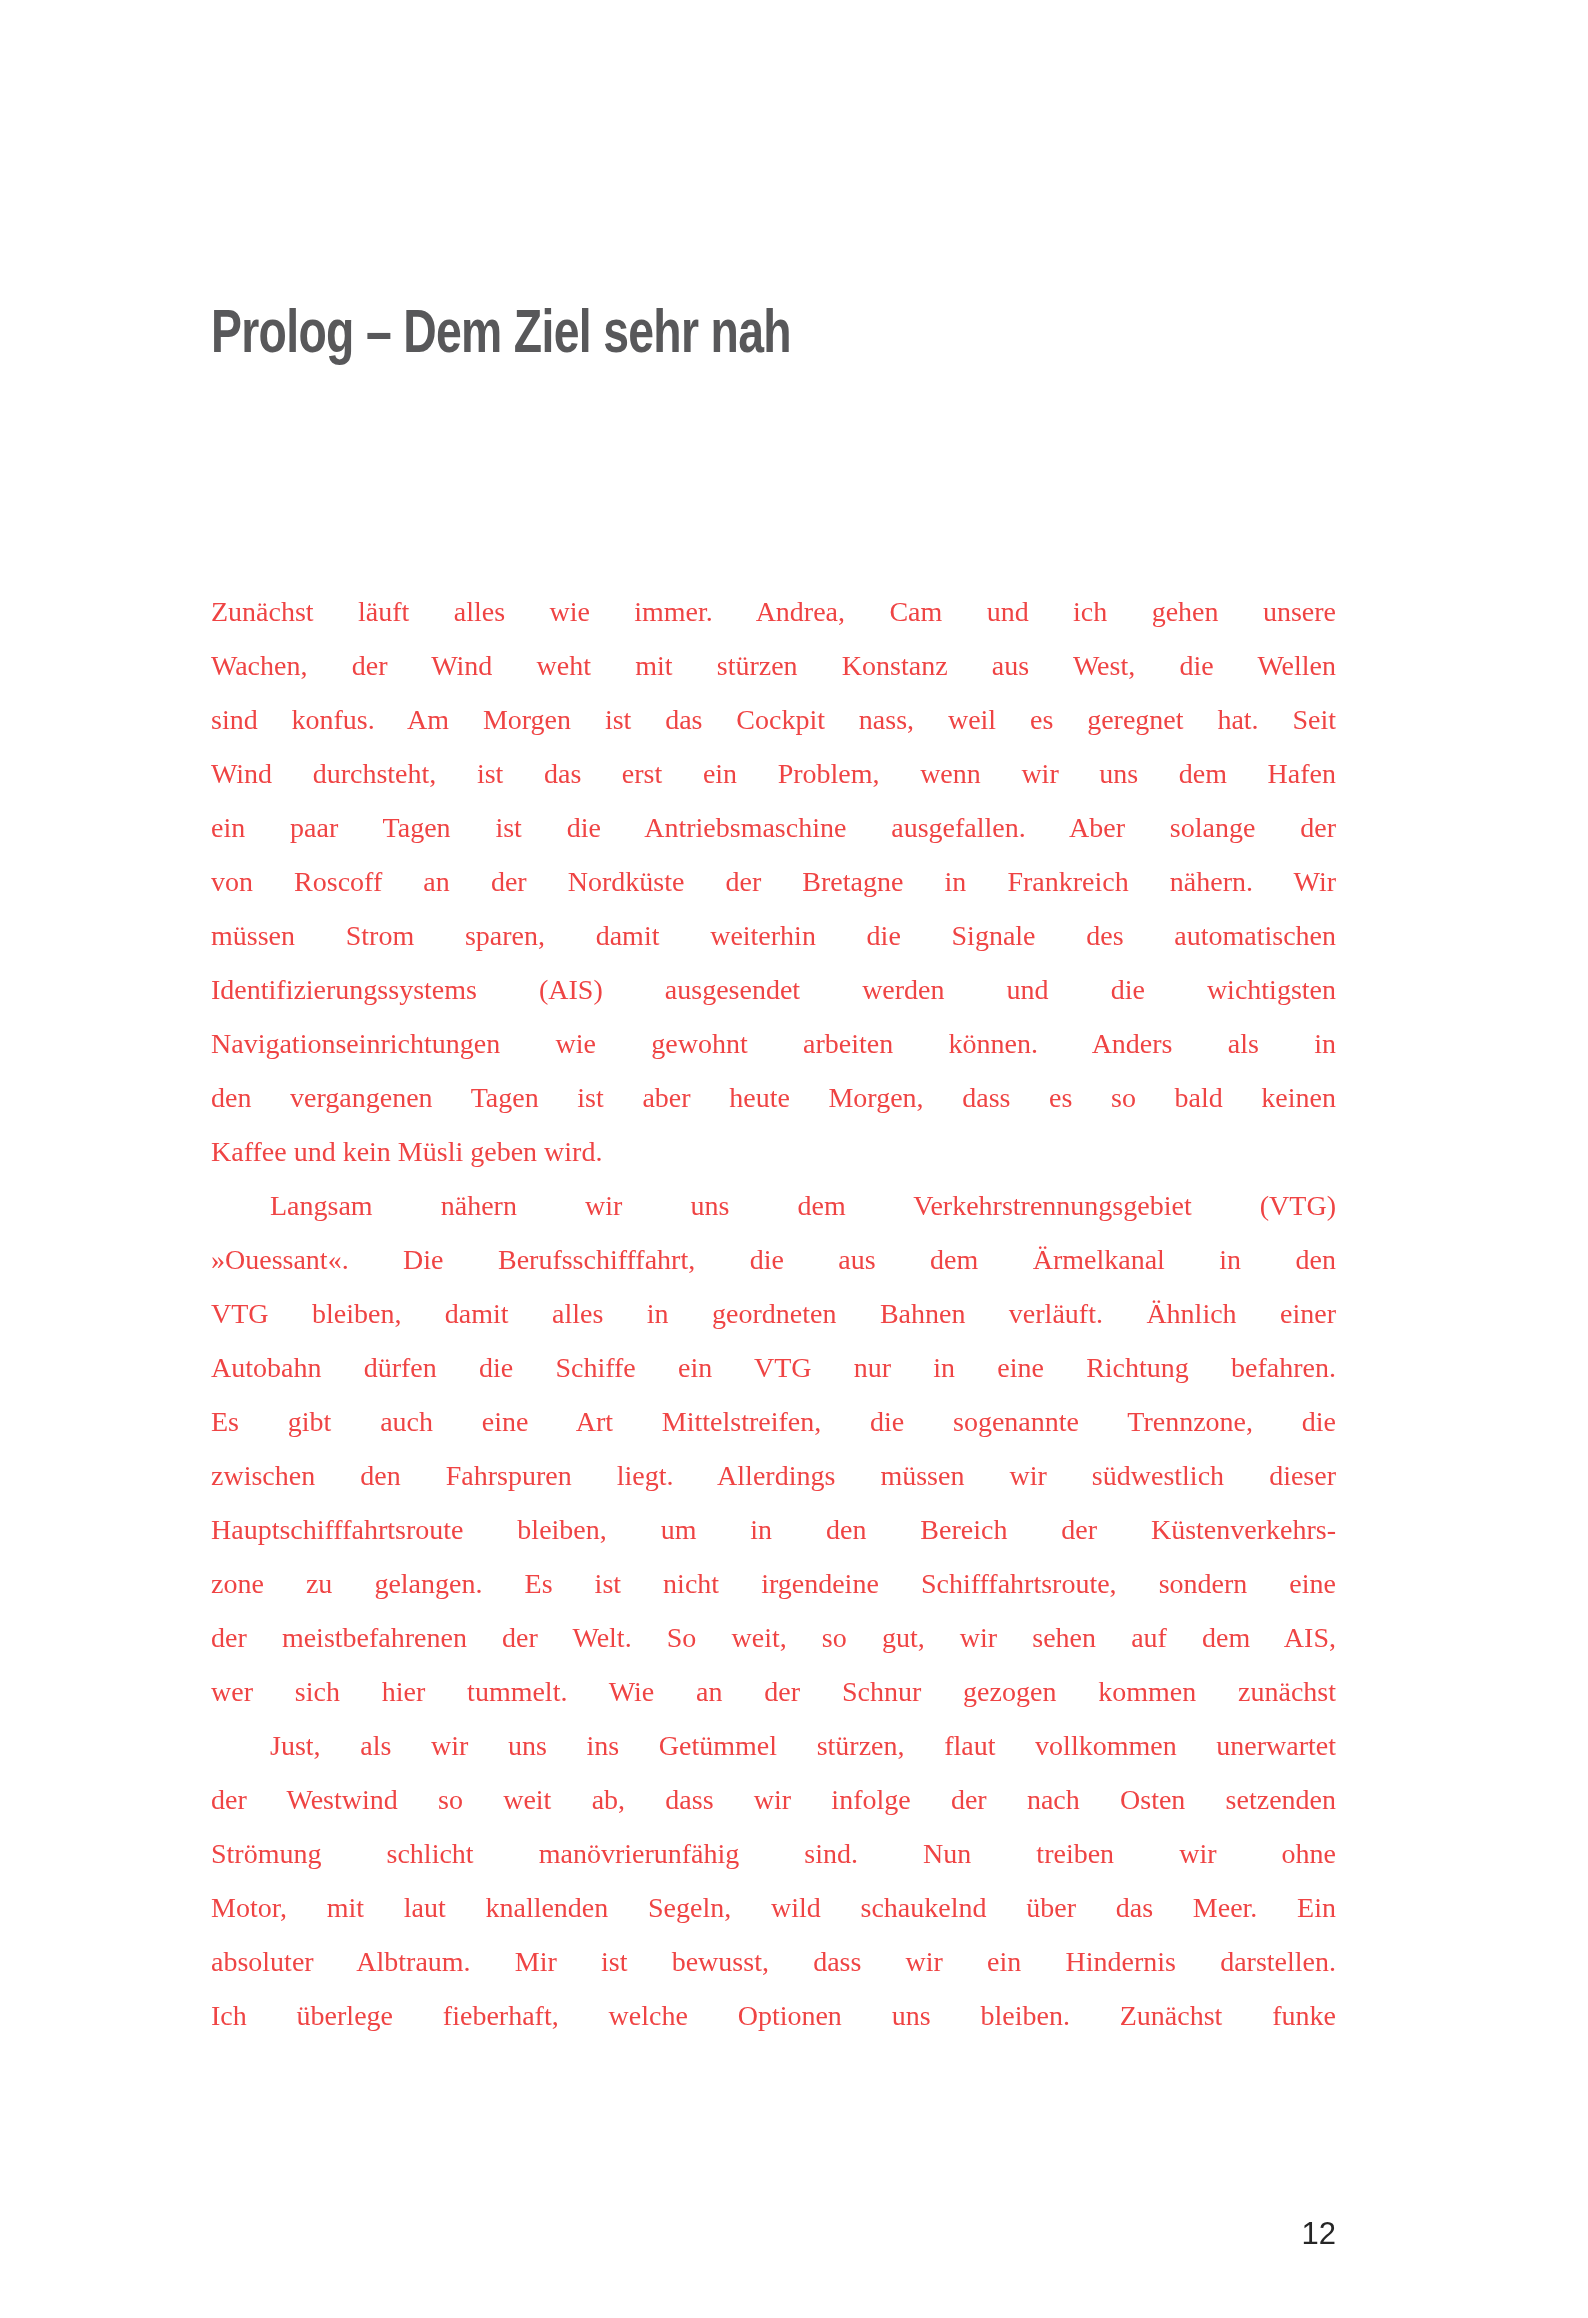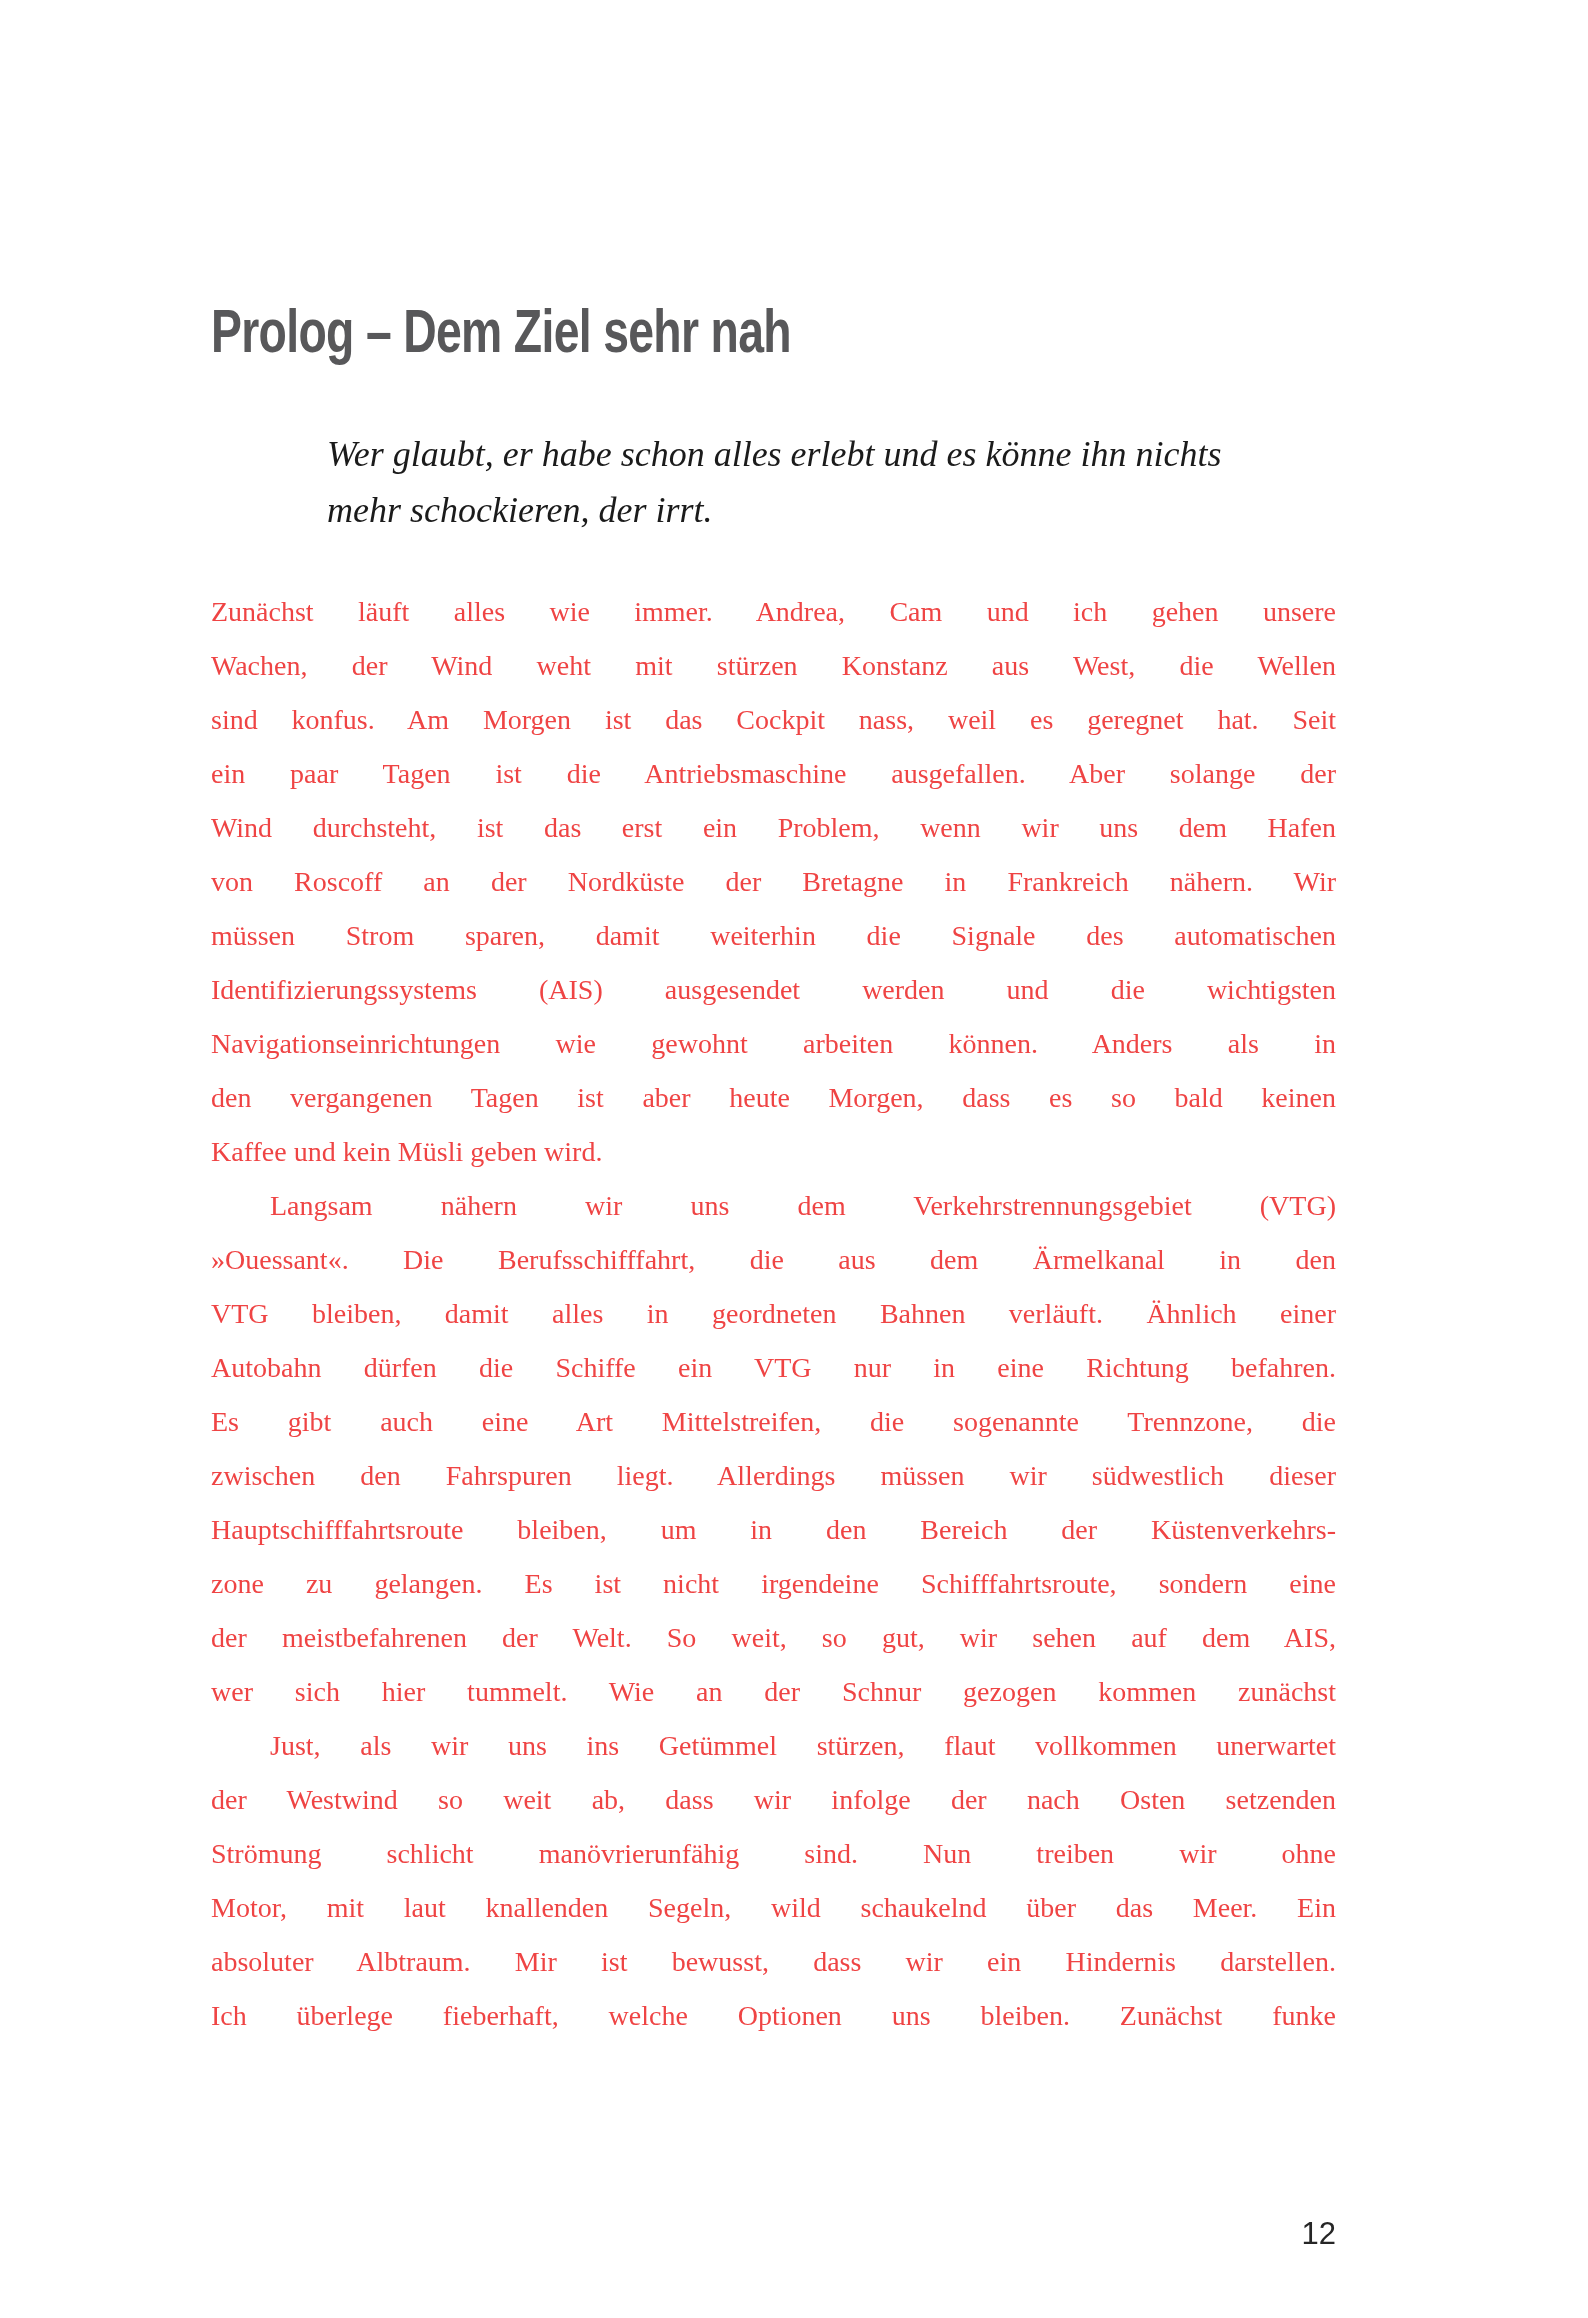--- a/index.html
+++ b/index.html
@@ -71,32 +71,28 @@
     color: #262626;
   }
 </style>
 </head>
 <body>
 
 <div class="page">
 
   <h1 class="title">Prolog – Dem Ziel sehr nah</h1>
 
-  <div class="epigraph">
-    <div>Wer glaubt, er habe schon alles erlebt und es könne ihn nichts</div>
-    <div>mehr schockieren, der irrt.</div>
-  </div>
 
   <div class="body-text">
 
     <div class="line">Zunächst läuft alles wie immer. Andrea, Cam und ich gehen unsere</div>
     <div class="line">Wachen, der Wind weht mit stürzen Konstanz aus West, die Wellen</div>
     <div class="line">sind konfus. Am Morgen ist das Cockpit nass, weil es geregnet hat. Seit</div>
+    <div class="line">Wind durchsteht, ist das erst ein Problem, wenn wir uns dem Hafen</div>
     <div class="line">ein paar Tagen ist die Antriebsmaschine ausgefallen. Aber solange der</div>
-    <div class="line">Wind durchsteht, ist das erst ein Problem, wenn wir uns dem Hafen</div>
     <div class="line">von Roscoff an der Nordküste der Bretagne in Frankreich nähern. Wir</div>
     <div class="line">müssen Strom sparen, damit weiterhin die Signale des automatischen</div>
     <div class="line">Identifizierungssystems (AIS) ausgesendet werden und die wichtigsten</div>
     <div class="line">Navigationseinrichtungen wie gewohnt arbeiten können. Anders als in</div>
     <div class="line">den vergangenen Tagen ist aber heute Morgen, dass es so bald keinen</div>
     <div class="line flush">Kaffee und kein Müsli geben wird.</div>
 
     <div class="line indent">Langsam nähern wir uns dem Verkehrstrennungsgebiet (VTG)</div>
     <div class="line">»Ouessant«. Die Berufsschifffahrt, die aus dem Ärmelkanal in den</div>
     <div class="line">VTG bleiben, damit alles in geordneten Bahnen verläuft. Ähnlich einer</div>

